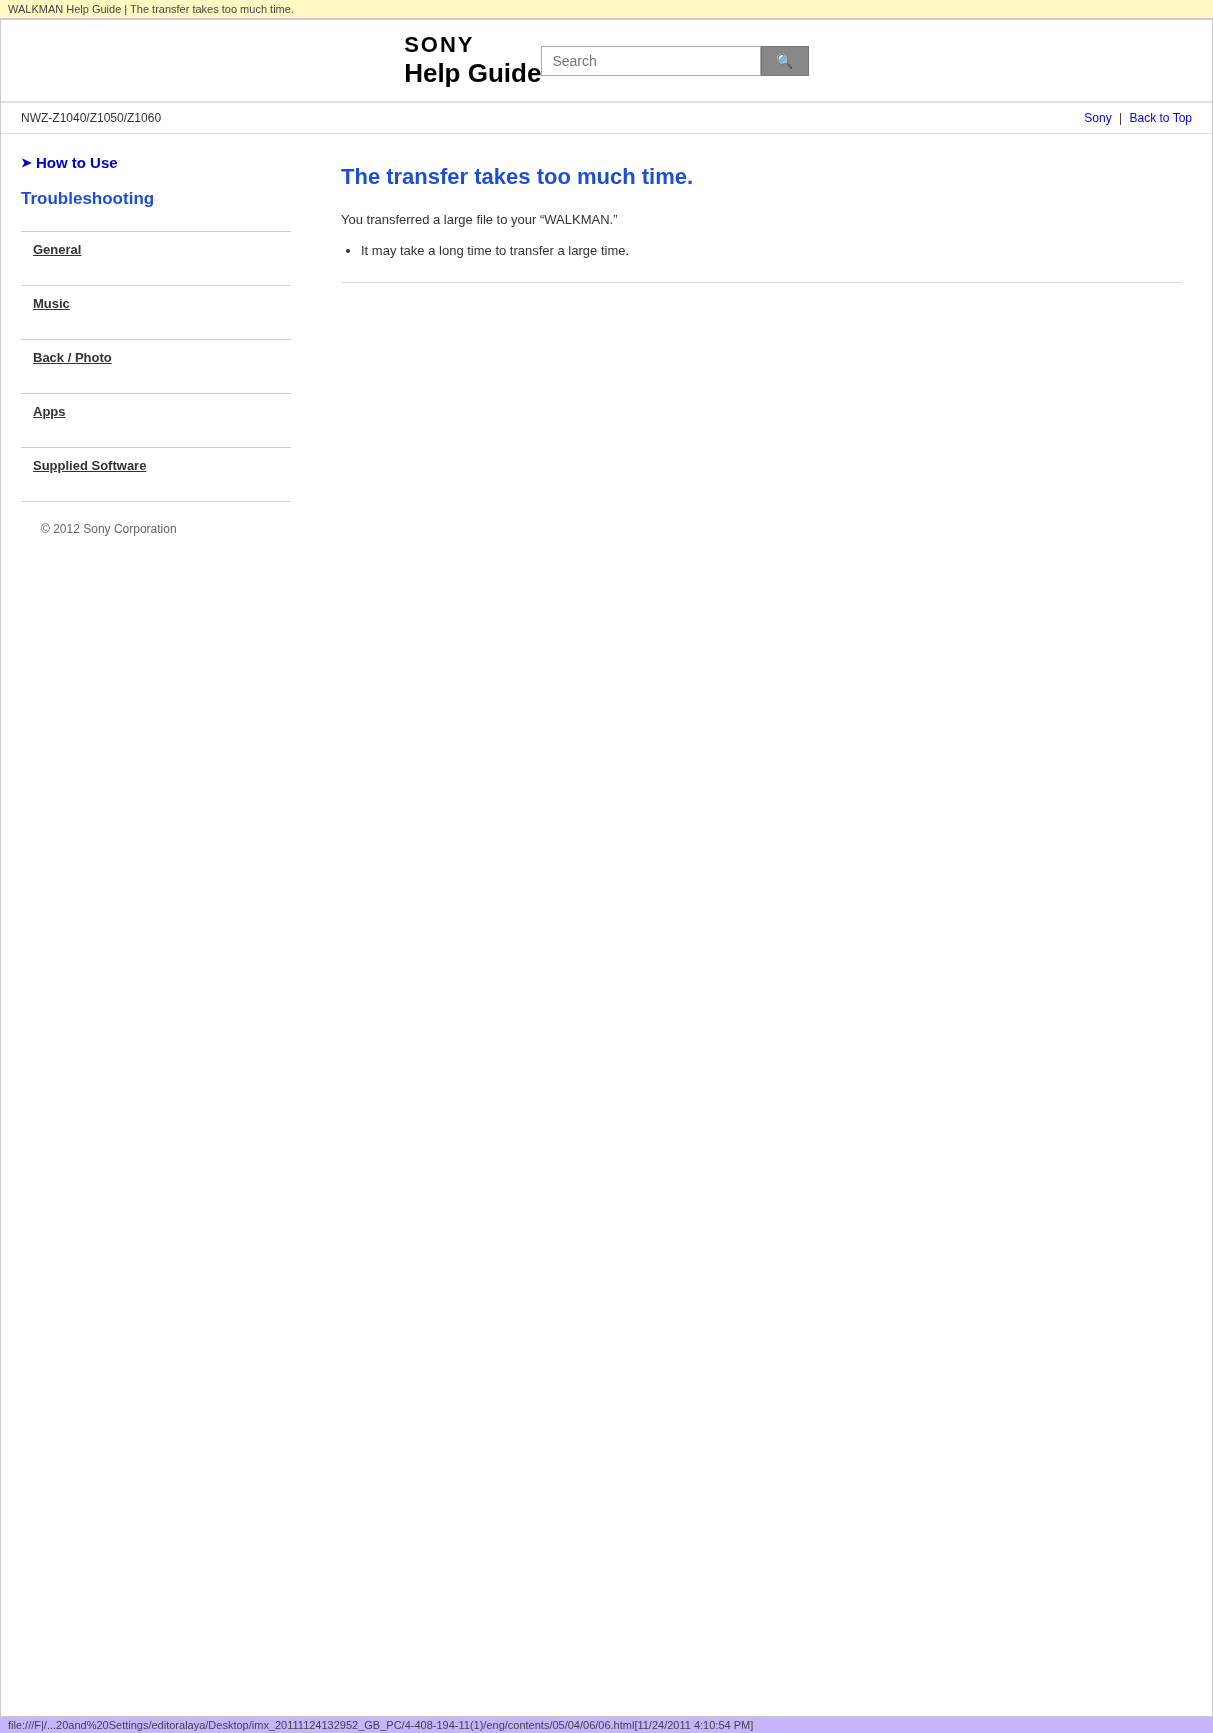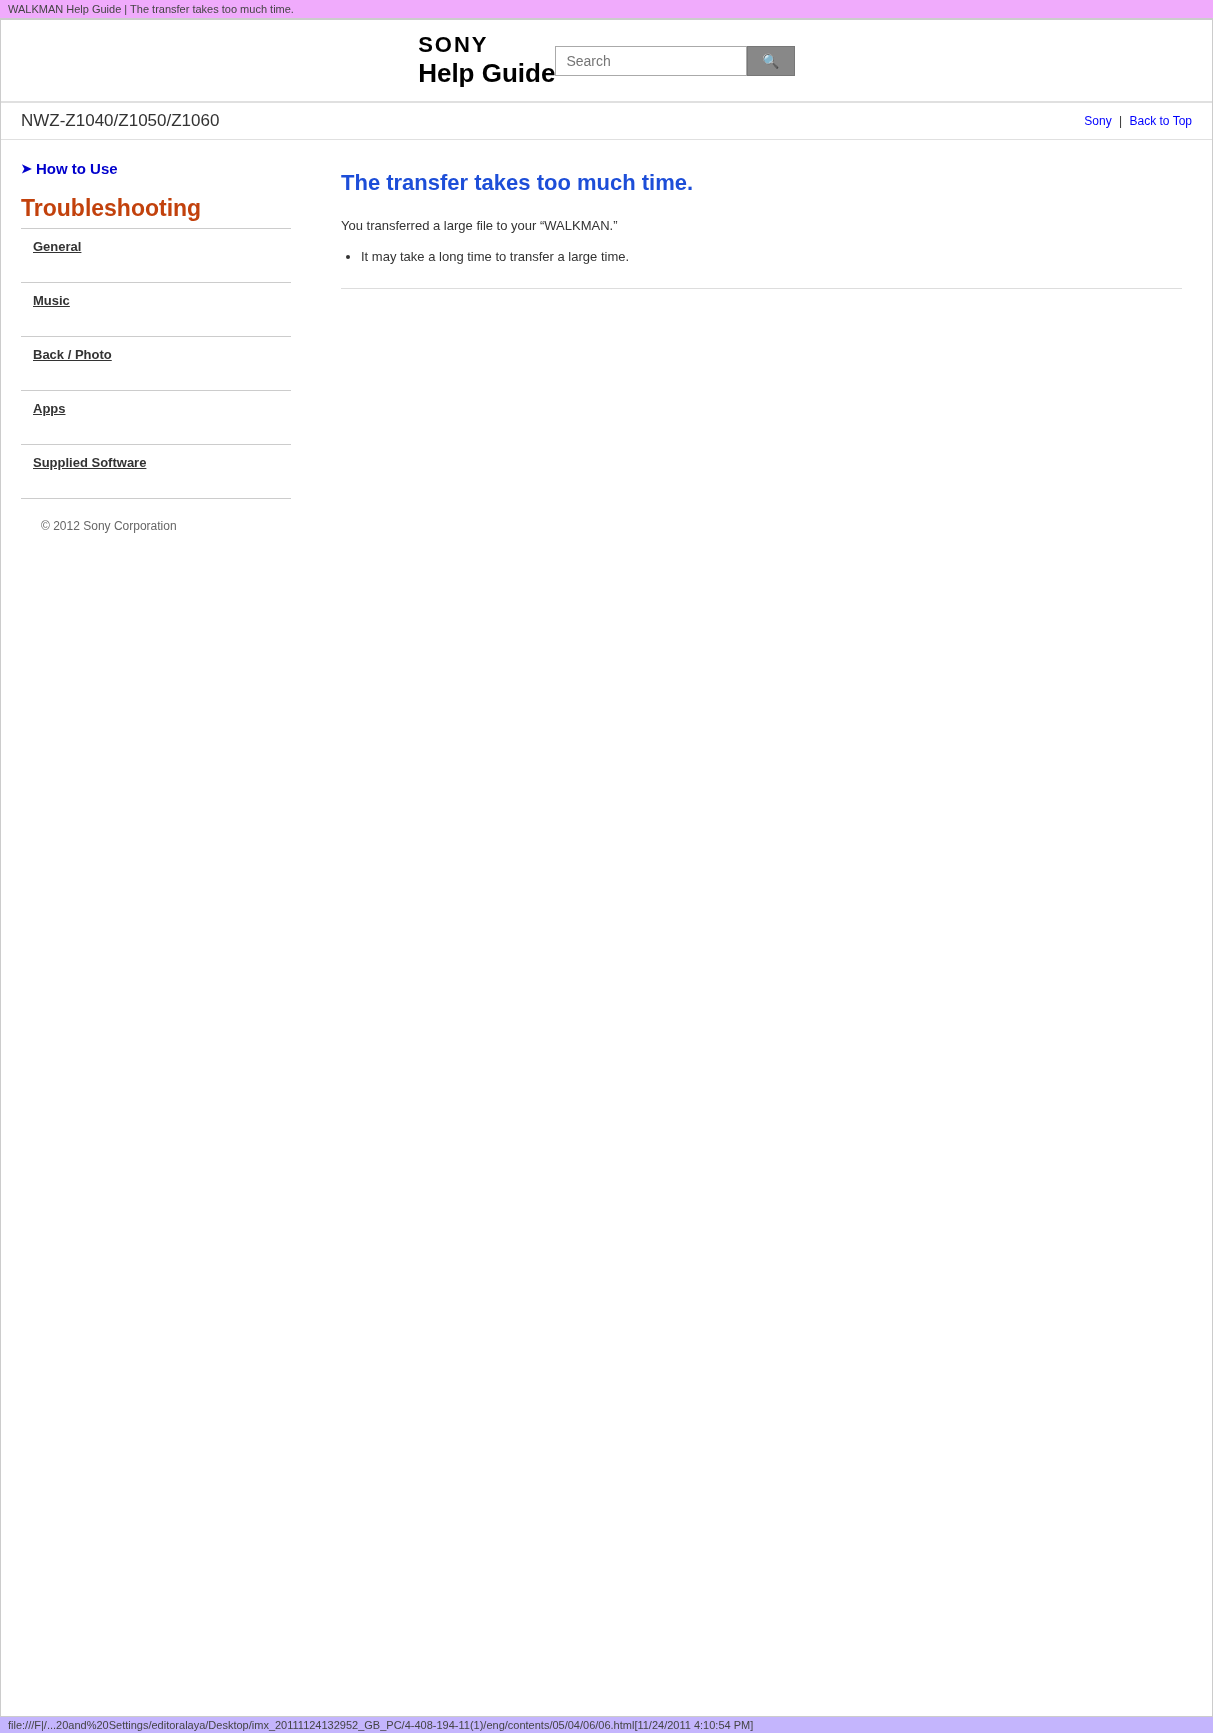--- a/index.html
+++ b/index.html
@@ -5,21 +5,21 @@
     * { margin: 0; padding: 0; box-sizing: border-box; }
     body {
       font-family: Arial, sans-serif;
       font-size: 13px;
       color: #333;
       background: #fff;
     }
 
     
     .browser-title-bar {
-      background: #f0abfc;
+      background: #fef9c3;
       border-bottom: 1px solid #ccc;
       padding: 3px 8px;
       font-size: 11px;
       color: #444;
     }
 
     
     .page-wrapper {
       border: 1px solid #ccc;
       min-height: 1700px;
@@ -54,21 +54,21 @@
 
     .header-search {
       display: flex;
       align-items: center;
     }
 
     .search-input {
       border: 1px solid #aaa;
       padding: 6px 10px;
       font-size: 14px;
-      width: 192px;
+      width: 220px;
       outline: none;
       color: #999;
     }
 
     .search-button {
       background: #888;
       border: 1px solid #777;
       padding: 6px 14px;
       cursor: pointer;
       color: #fff;
@@ -78,21 +78,21 @@
     
     .nav-bar {
       padding: 8px 20px;
       display: flex;
       justify-content: space-between;
       align-items: center;
       border-bottom: 1px solid #e0e0e0;
     }
 
     .nav-bar-left {
-      font-size: 17px;
+      font-size: 12px;
       color: #333;
     }
 
     .nav-bar-right {
       font-size: 12px;
     }
 
     .nav-bar-right a {
       color: #00f;
       text-decoration: none;
@@ -130,24 +130,24 @@
       align-items: center;
       gap: 4px;
     }
 
     .chevron-icon {
       color: #00c;
       font-size: 13px;
     }
 
     .sidebar-section-title {
-      font-size: 23px;
-      font-weight: bold;
-      color: #c2410c;
-      margin-bottom: 6px;
+      font-size: 17px;
+      font-weight: bold;
+      color: #1d4ed8;
+      margin-bottom: 22px;
       margin-top: 4px;
     }
 
     .sidebar-divider {
       border: none;
       border-top: 1px solid #ccc;
       margin: 0 0 0 0;
     }
 
     .sidebar-item {

